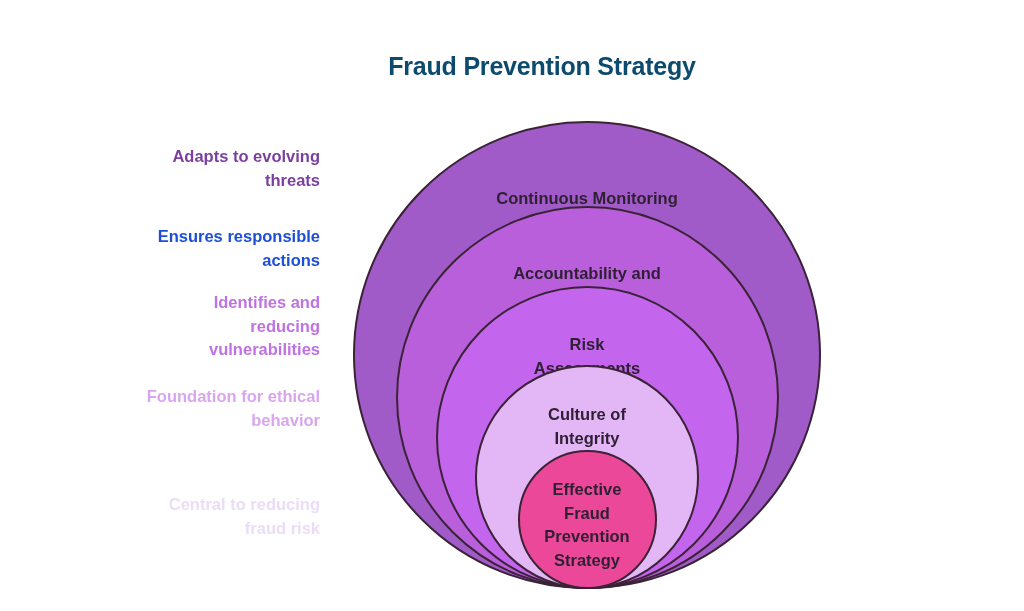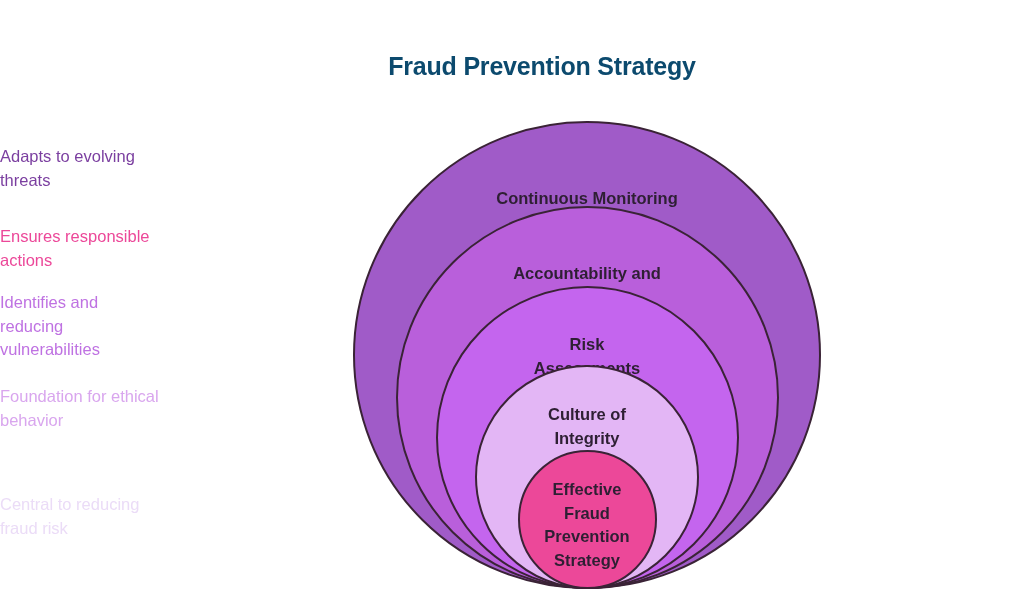--- a/index.html
+++ b/index.html
@@ -42,22 +42,23 @@
     position: absolute;
     left: 0px;
     top: 0px;
     width: 320px;
     height: 611px;
   }
   .side-label {
     position: absolute;
     right: 0;
     width: 320px;
+    text-align: right;
     font-size: 16.5px;
-    font-weight: normal;
+    font-weight: bold;
     line-height: 23.5px;
     white-space: pre-line;
   }
 
   
   #circle-stack {
     position: absolute;
     left: 0;
     top: 0;
     width: 1024px;
@@ -84,21 +85,21 @@
 </head>
 <body style="background: rgb(255, 255, 255);">
 
 <div id="canvas">
 
   <div id="chart-title" style="color: #0c4a6e; padding-left: 30px;">Fraud Prevention Strategy</div>
 
   <div id="labels-column">
     <div class="side-label" style="top: 145px; color: rgb(123, 63, 160);">Adapts to evolving
 threats</div>
-    <div class="side-label" style="top: 225px; color: #ec4899;">Ensures responsible
+    <div class="side-label" style="top: 225px; color: #1d4ed8;">Ensures responsible
 actions</div>
     <div class="side-label" style="top: 291px; color: rgb(191, 114, 226);">Identifies and
 reducing
 vulnerabilities</div>
     <div class="side-label" style="top: 493px; color: rgb(235, 220, 247);">Central to reducing
 fraud risk</div>
     <div class="side-label" style="top: 385px; color: rgb(217, 166, 238);">Foundation for ethical
 behavior</div>
   </div>
 

